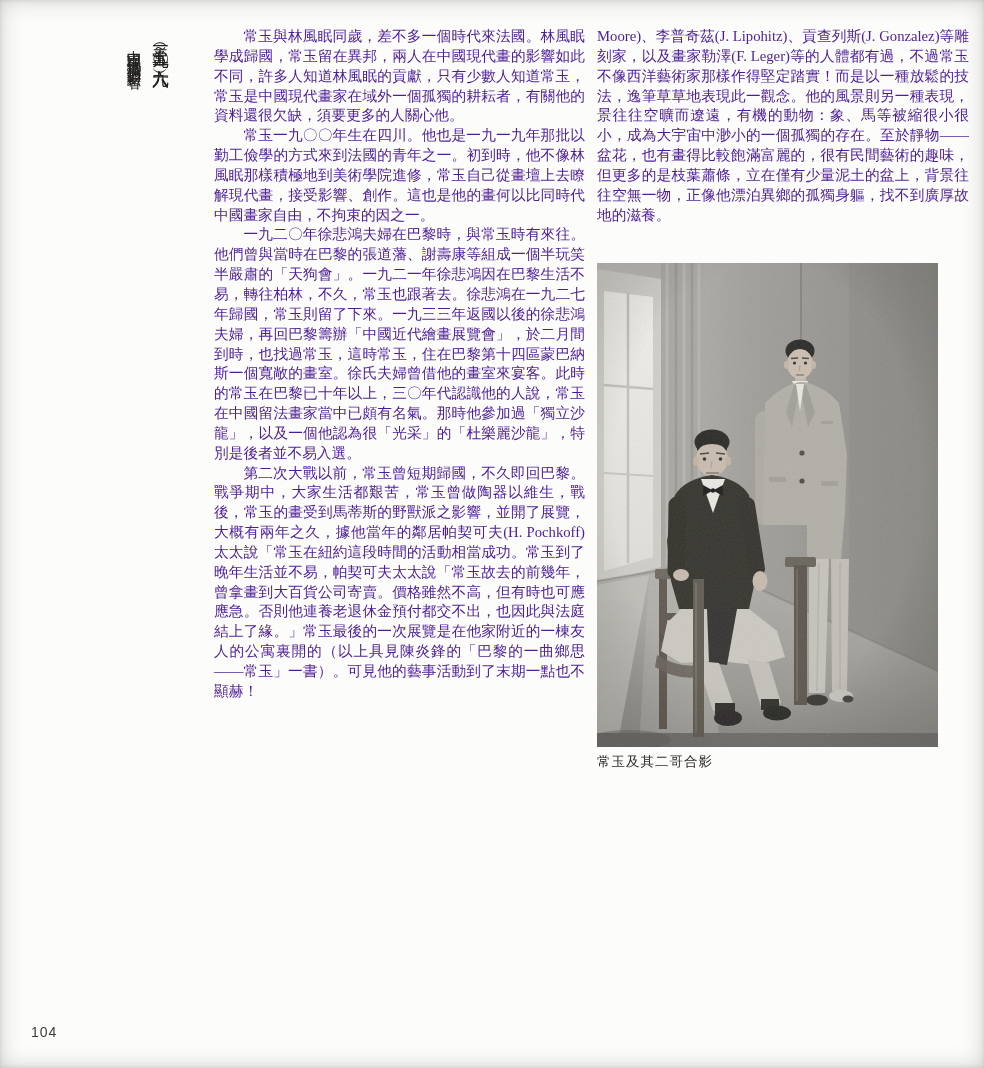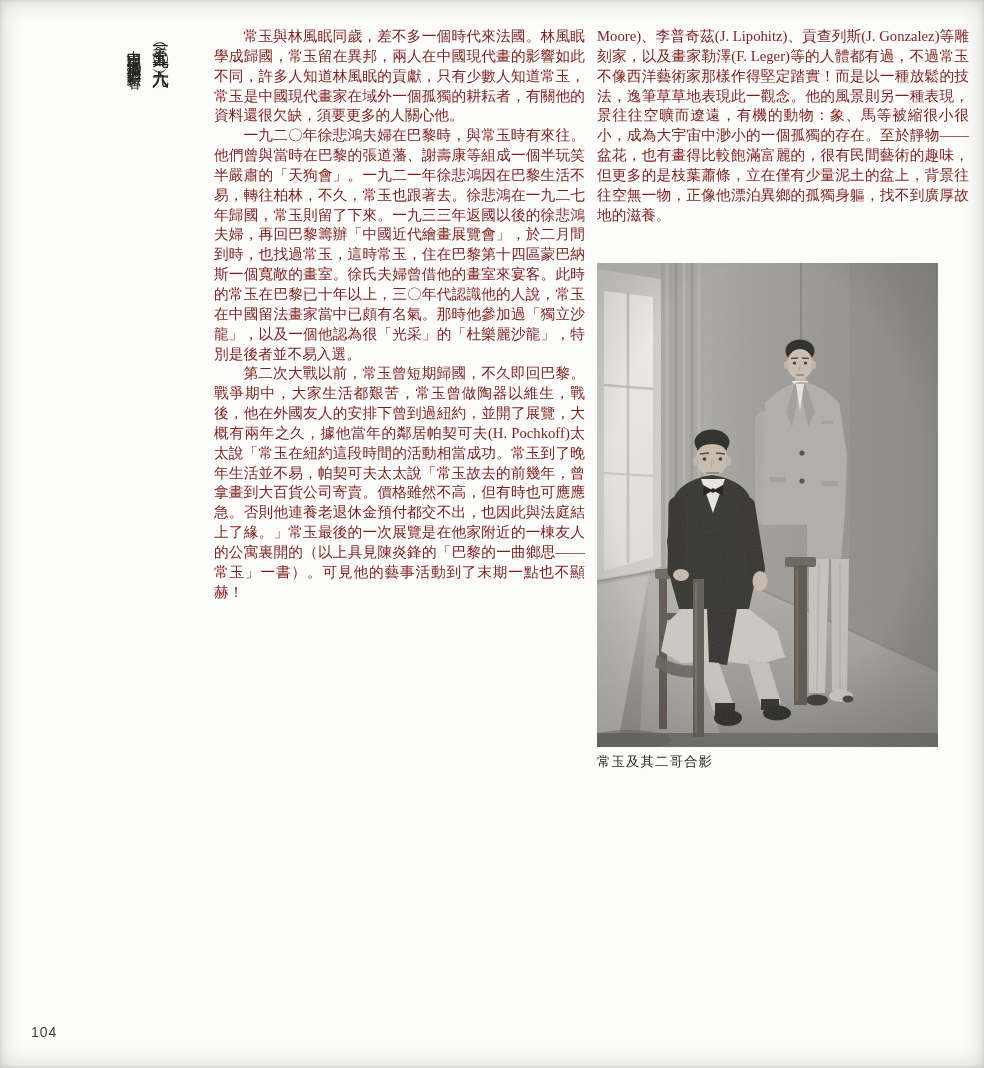--- a/index.html
+++ b/index.html
@@ -18,21 +18,21 @@
     position:absolute;
     writing-mode:vertical-rl;text-orientation:mixed;
     color:#222120;white-space:nowrap;
   }
   .vtitle.main{left:149px;top:36px;font-size:16.5px;letter-spacing:.5px;}
   .vtitle.sub{left:124px;top:39px;font-size:14.5px;letter-spacing:2.5px;}
   
   .col{
     position:absolute;top:27px;
     font-size:14.7px;line-height:19.85px;
-    color:#7f1d1d;text-align:justify;
+    color:#4c1d95;text-align:justify;
     word-break:break-all;overflow-wrap:break-word;
   }
   .col.left{left:214px;width:371px;}
   .col.right{left:597px;width:372px;}
   .col p{margin:0;text-indent:2em;}
   .col p.noindent{text-indent:0;}
   
   figure.photo{position:absolute;left:597px;top:263px;margin:0;width:404px;}
   figure.photo svg{display:block;}
   figure.photo figcaption{
@@ -48,22 +48,23 @@
 </head>
 <body>
 
 <div class="page">
 
   <div class="vtitle main">常玉（一九〇〇～一九六六）</div>
   <div class="vtitle sub">中國現代畫孤獨的耕耘者</div>
 
   <div class="col left">
     <p>常玉與林風眠同歲，差不多一個時代來法國。林風眠學成歸國，常玉留在異邦，兩人在中國現代畫的影響如此不同，許多人知道林風眠的貢獻，只有少數人知道常玉，常玉是中國現代畫家在域外一個孤獨的耕耘者，有關他的資料還很欠缺，須要更多的人關心他。</p>
+    <p>常玉一九〇〇年生在四川。他也是一九一九年那批以勤工儉學的方式來到法國的青年之一。初到時，他不像林風眠那樣積極地到美術學院進修，常玉自己從畫壇上去瞭解現代畫，接受影響、創作。這也是他的畫何以比同時代中國畫家自由，不拘束的因之一。</p>
     <p>一九二〇年徐悲鴻夫婦在巴黎時，與常玉時有來往。他們曾與當時在巴黎的張道藩、謝壽康等組成一個半玩笑半嚴肅的「天狗會」。一九二一年徐悲鴻因在巴黎生活不易，轉往柏林，不久，常玉也跟著去。徐悲鴻在一九二七年歸國，常玉則留了下來。一九三三年返國以後的徐悲鴻夫婦，再回巴黎籌辦「中國近代繪畫展覽會」，於二月間到時，也找過常玉，這時常玉，住在巴黎第十四區蒙巴納斯一個寬敞的畫室。徐氏夫婦曾借他的畫室來宴客。此時的常玉在巴黎已十年以上，三〇年代認識他的人說，常玉在中國留法畫家當中已頗有名氣。那時他參加過「獨立沙龍」，以及一個他認為很「光采」的「杜樂麗沙龍」，特別是後者並不易入選。</p>
-    <p>第二次大戰以前，常玉曾短期歸國，不久即回巴黎。戰爭期中，大家生活都艱苦，常玉曾做陶器以維生，戰後，他在外國友人的安排下曾到過紐約，並開了展覽，大概有兩年之久，據他當年的鄰居帕契可夫(H. Pochkoff)太太說「常玉在紐約這段時間的活動相當成功。常玉到了晚年生活並不易，帕契可夫太太說「常玉故去的前幾年，曾拿畫到大百貨公司寄賣。價格雖然不高，但有時也可應應急。否則他連養老退休金預付都交不出，也因此與法庭結上了緣。」常玉最後的一次展覽是在他家附近的一棟友人的公寓裏開的（以上具見陳炎鋒的「巴黎的一曲鄉思——常玉」一書）。可見他的藝事活動到了末期一點也不顯赫！</p>
+    <p>第二次大戰以前，常玉曾短期歸國，不久即回巴黎。戰爭期中，大家生活都艱苦，常玉曾做陶器以維生，戰後，常玉的畫受到馬蒂斯的野獸派之影響，並開了展覽，大概有兩年之久，據他當年的鄰居帕契可夫(H. Pochkoff)太太說「常玉在紐約這段時間的活動相當成功。常玉到了晚年生活並不易，帕契可夫太太說「常玉故去的前幾年，曾拿畫到大百貨公司寄賣。價格雖然不高，但有時也可應應急。否則他連養老退休金預付都交不出，也因此與法庭結上了緣。」常玉最後的一次展覽是在他家附近的一棟友人的公寓裏開的（以上具見陳炎鋒的「巴黎的一曲鄉思——常玉」一書）。可見他的藝事活動到了末期一點也不顯赫！</p>
   </div>
 
   <div class="col right">
     <p class="noindent">Moore)、李普奇茲(J. Lipohitz)、貢查列斯(J. Gonzalez)等雕刻家，以及畫家勒澤(F. Leger)等的人體都有過，不過常玉不像西洋藝術家那樣作得堅定踏實！而是以一種放鬆的技法，逸筆草草地表現此一觀念。他的風景則另一種表現，景往往空曠而遼遠，有機的動物：象、馬等被縮很小很小，成為大宇宙中渺小的一個孤獨的存在。至於靜物——盆花，也有畫得比較飽滿富麗的，很有民間藝術的趣味，但更多的是枝葉蕭條，立在僅有少量泥土的盆上，背景往往空無一物，正像他漂泊異鄉的孤獨身軀，找不到廣厚故地的滋養。</p>
   </div>
 
   <figure class="photo">
     <svg viewBox="0 0 341 484" width="341" height="484" role="img">
       <defs>
         <linearGradient id="wallg" x1="0" y1="0" x2="1" y2="0">

